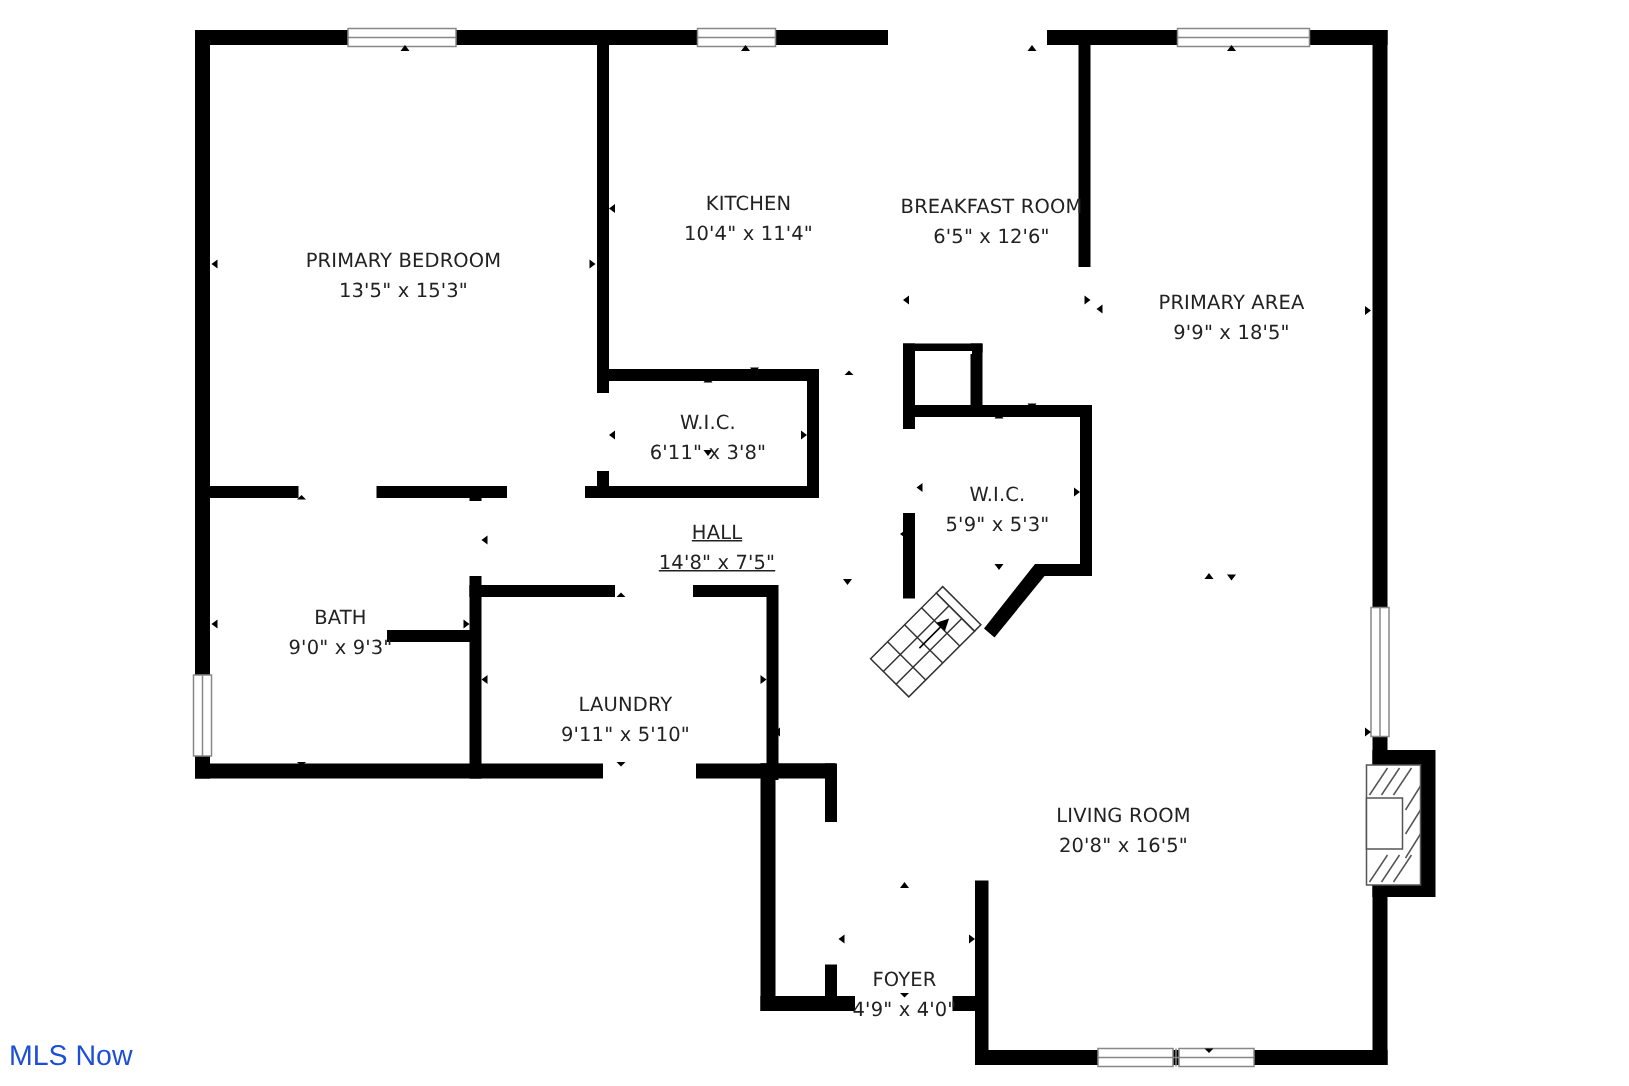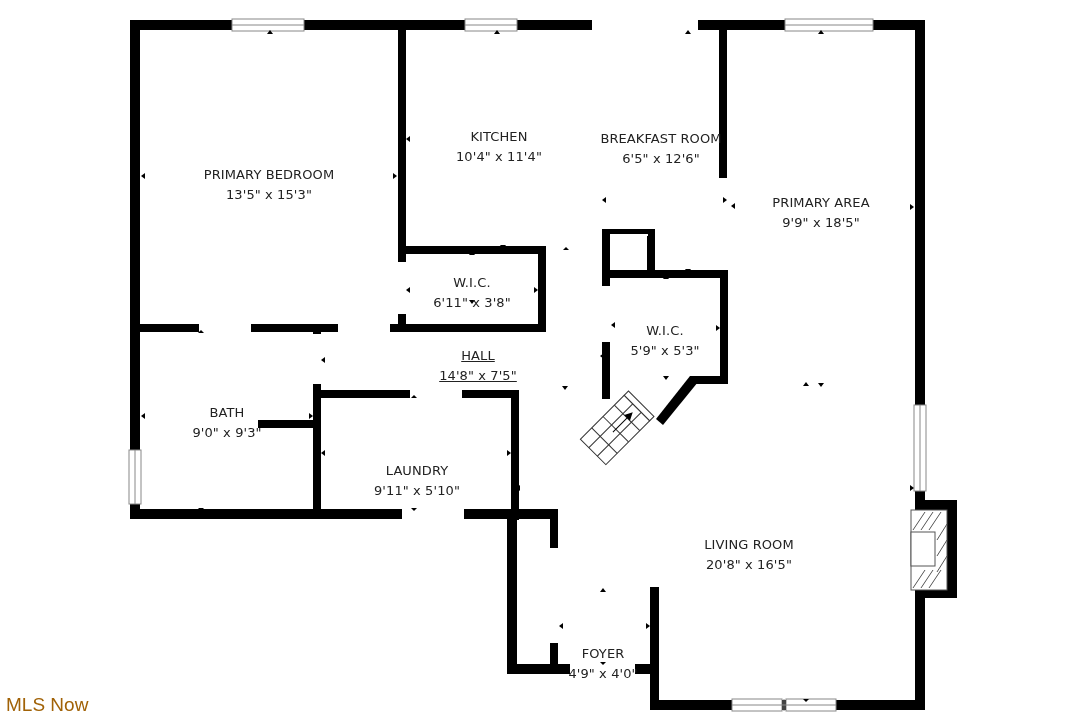--- a/index.html
+++ b/index.html
@@ -1,21 +1,21 @@
 <!DOCTYPE html>
 <html><head>
 <meta charset="utf-8">
 <style>
   html, body { margin: 0; padding: 0; background: #ffffff; }
   body { width: 1086px; height: 724px; position: relative; overflow: hidden; font-family: "DejaVu Sans", sans-serif; }
   #plan { position: absolute; left: 0; top: 0; width: 1086px; height: 724px; }
   .room-label { position: absolute; transform: translateX(-50%); text-align: center; color: #222; font-size: 13px; line-height: 20px; white-space: nowrap; letter-spacing: 0.1px; }
   .room-label .name { display: block; text-align: center; }
   .room-label .dims { display: block; }
-  .watermark { position: absolute; left: 6px; top: 694px; font-family: "Liberation Sans", sans-serif; font-size: 19px; color: #a16207; }
+  .watermark { position: absolute; left: 6px; top: 694px; font-family: "Liberation Sans", sans-serif; font-size: 19px; color: #1d4ed8; }
 </style>
 </head>
 <body>
 
 <svg id="plan" viewBox="0 0 1086 724" xmlns="http://www.w3.org/2000/svg">
   <g fill="#000">
 
     <rect x="130" y="20" width="795" height="10"></rect>
 
     <rect x="130" y="20" width="10" height="499"></rect>

